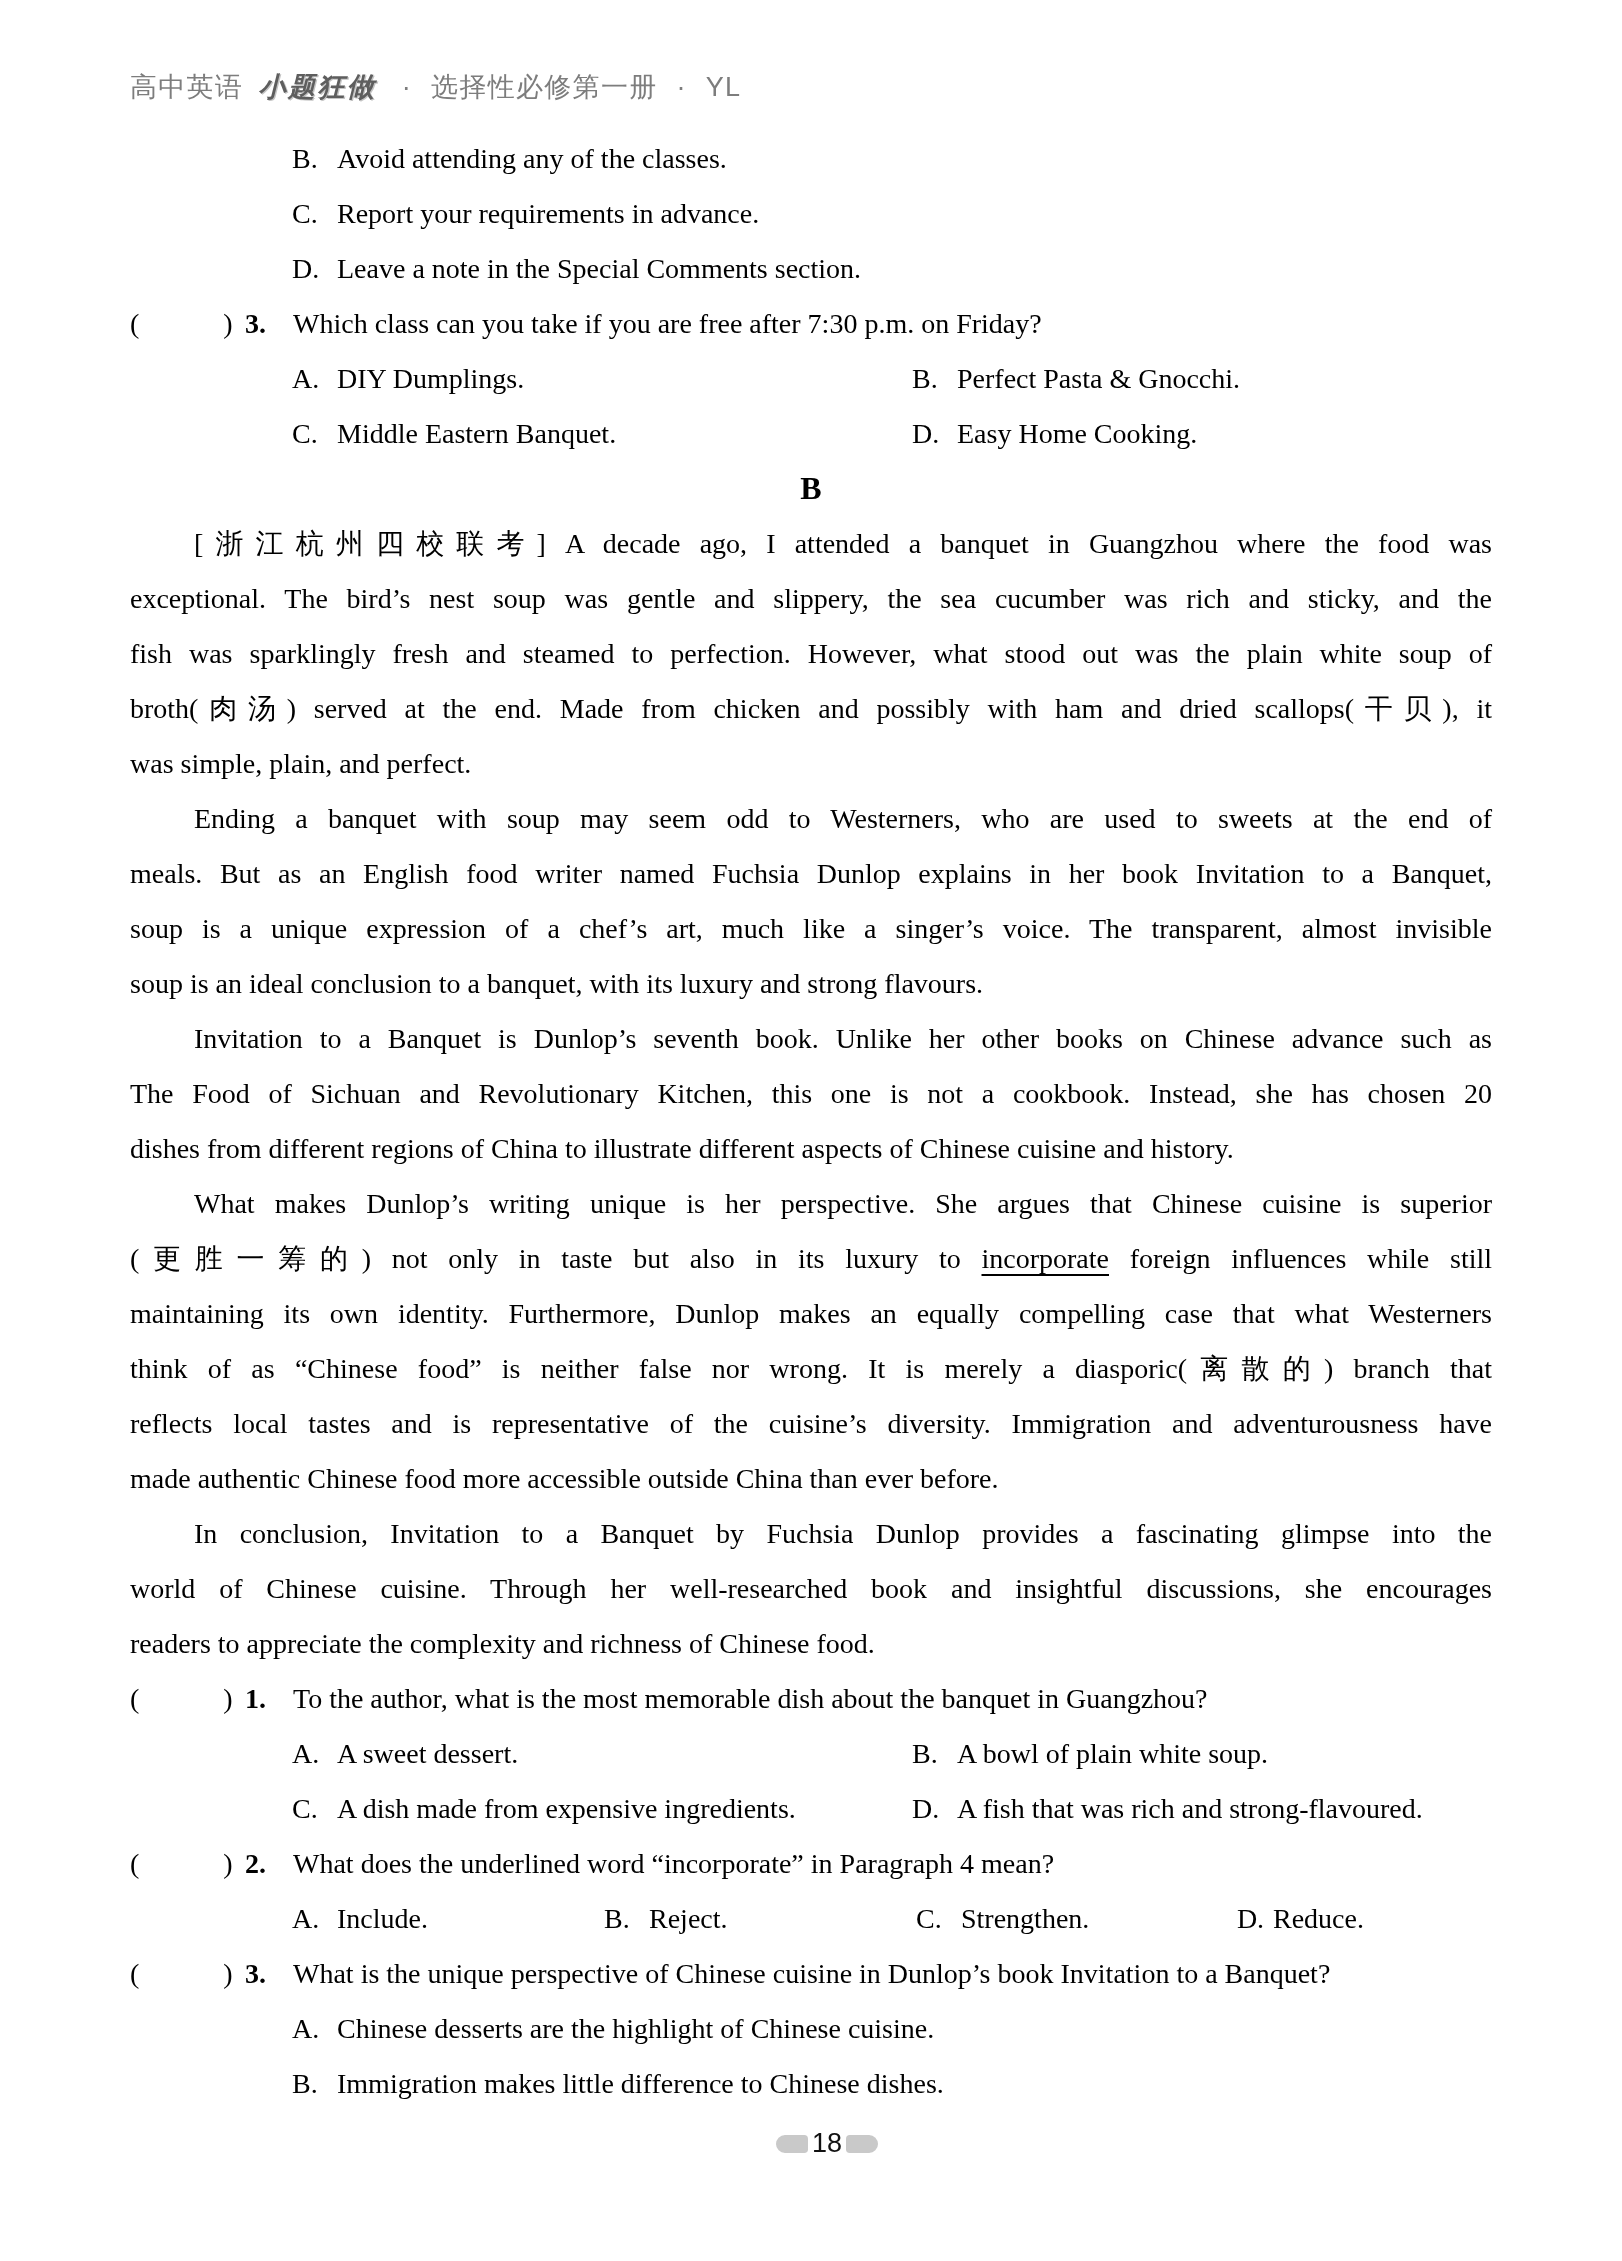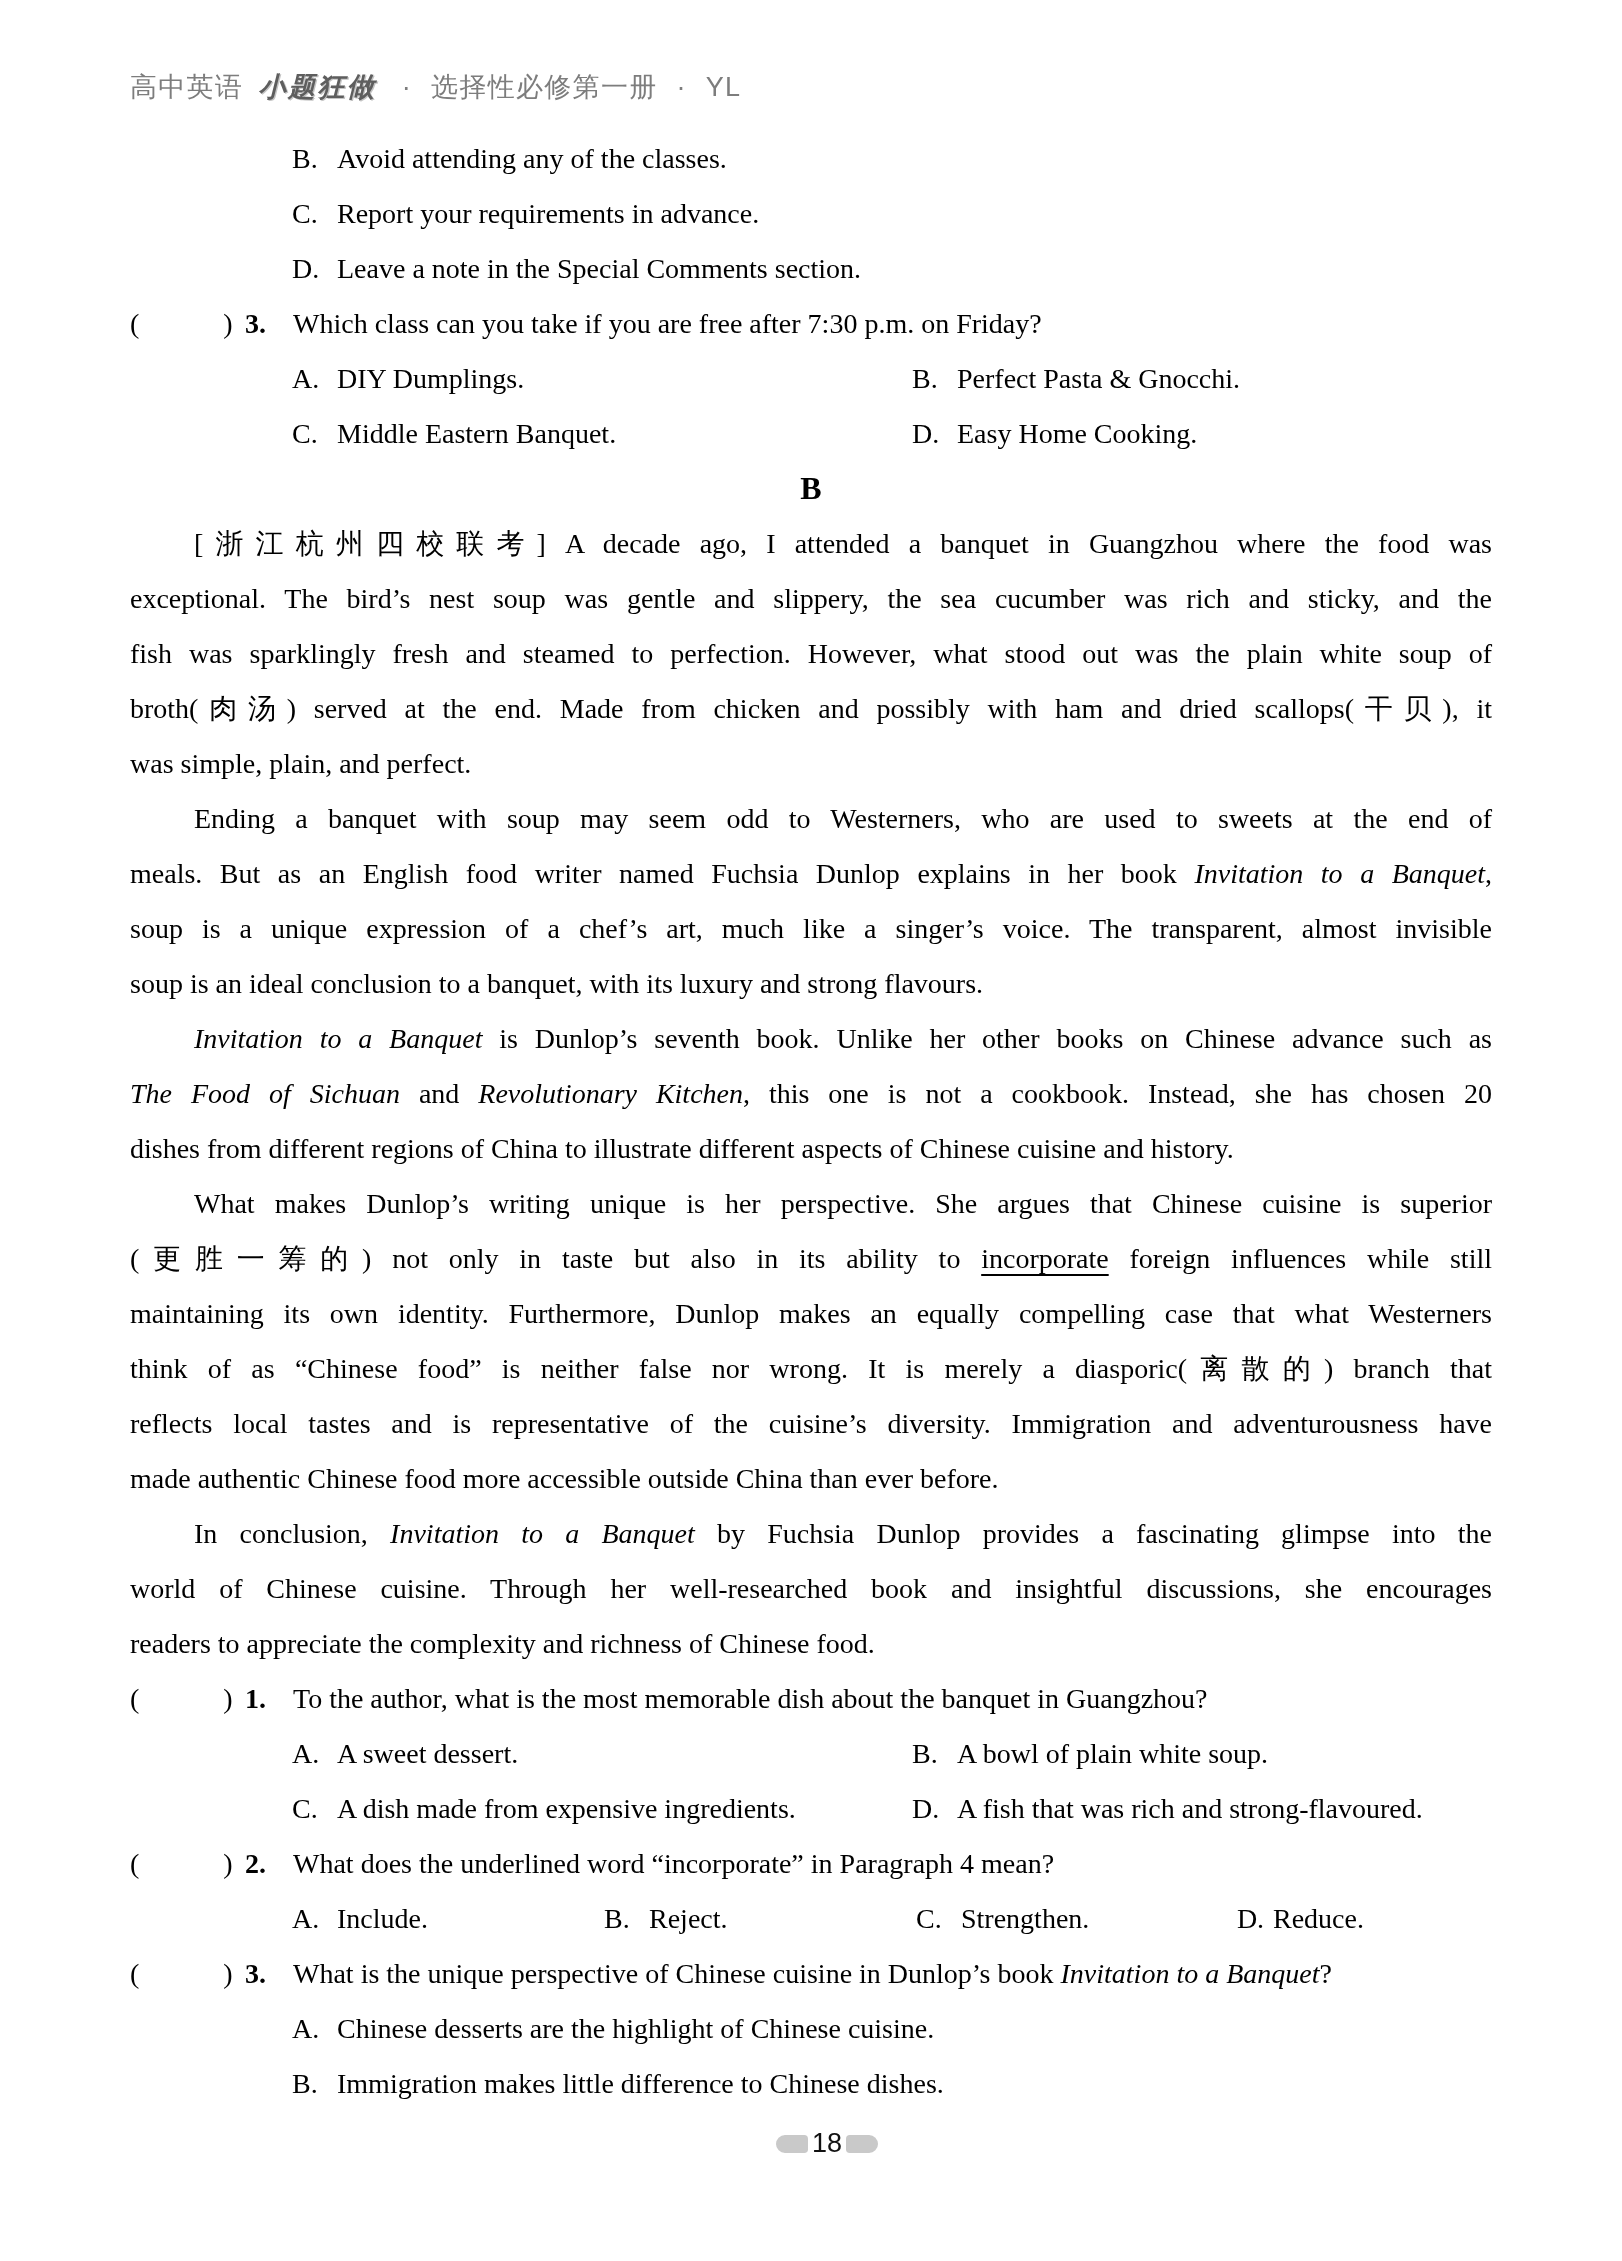--- a/index.html
+++ b/index.html
@@ -66,21 +66,21 @@
   
   .opt-full{padding-left:162px;}
   .opt-label{display:inline-block;min-width:45px;}
   .opt2col{padding-left:162px;}
   .opt2col .cell{display:inline-block;width:620px;}
   .opt2col .cell.cell-last{width:auto;}
   .opt4col{padding-left:162px;}
   .opt4col .cell{display:inline-block;width:312px;}
   .opt4col .cell.cell-last{width:auto;text-align:center;}
   
-  .s-i{font-style:italic;}
+  .s-i{}
   .s-u{text-decoration:underline;text-underline-offset:6.4px;text-decoration-thickness:1.9px;}
   
   .footer{
     position:absolute;
     left:16px;
     top:2130px;
     width:100%;
     display:flex;
     align-items:center;
     justify-content:center;
@@ -143,21 +143,21 @@
     <div class="jline indent">Ending a banquet with soup may seem odd to Westerners, who are used to sweets at the end of</div>
     <div class="jline"><span>meals. But as an English food writer named Fuchsia Dunlop explains in her book </span><span class="s-i">Invitation to a Banquet</span><span>,</span></div>
     <div class="jline">soup is a unique expression of a chef’s art, much like a singer’s voice. The transparent, almost invisible</div>
     <div class="jline lastline">soup is an ideal conclusion to a banquet, with its luxury and strong flavours.</div>
 
     <div class="jline indent"><span class="s-i">Invitation to a Banquet</span><span> is Dunlop’s seventh book. Unlike her other books on Chinese advance such as</span></div>
     <div class="jline"><span class="s-i">The Food of Sichuan</span><span> and </span><span class="s-i">Revolutionary Kitchen</span><span>, this one is not a cookbook. Instead, she has chosen 20</span></div>
     <div class="jline lastline">dishes from different regions of China to illustrate different aspects of Chinese cuisine and history.</div>
 
     <div class="jline indent">What makes Dunlop’s writing unique is her perspective. She argues that Chinese cuisine is superior</div>
-    <div class="jline"><span>(更胜一筹的) not only in taste but also in its ability to </span><span class="s-u">incorporate</span><span> foreign influences while still</span></div>
+    <div class="jline"><span>(更胜一筹的) not only in taste but also in its luxury to </span><span class="s-u">incorporate</span><span> foreign influences while still</span></div>
     <div class="jline">maintaining its own identity. Furthermore, Dunlop makes an equally compelling case that what Westerners</div>
     <div class="jline">think of as “Chinese food” is neither false nor wrong. It is merely a diasporic(离散的) branch that</div>
     <div class="jline">reflects local tastes and is representative of the cuisine’s diversity. Immigration and adventurousness have</div>
     <div class="jline lastline">made authentic Chinese food more accessible outside China than ever before.</div>
 
     <div class="jline indent"><span>In conclusion, </span><span class="s-i">Invitation to a Banquet</span><span> by Fuchsia Dunlop provides a fascinating glimpse into the</span></div>
     <div class="jline">world of Chinese cuisine. Through her well-researched book and insightful discussions, she encourages</div>
     <div class="jline lastline">readers to appreciate the complexity and richness of Chinese food.</div>
 
     <div class="line">

